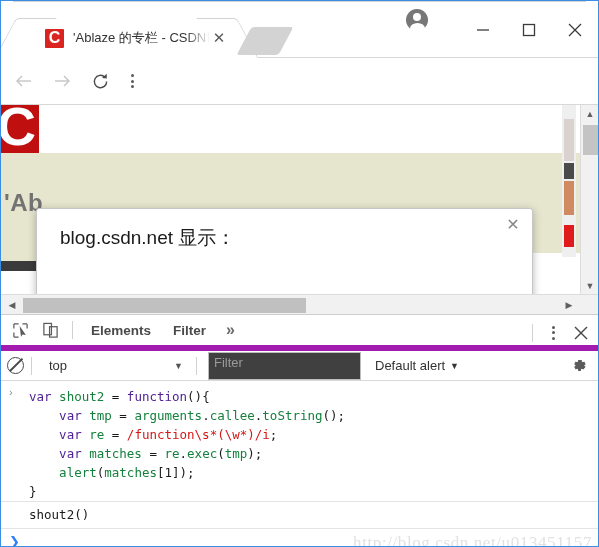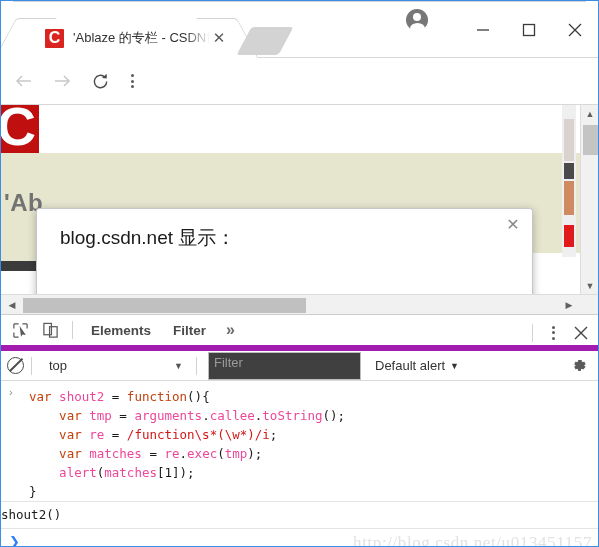--- a/index.html
+++ b/index.html
@@ -238,25 +238,25 @@
   .console-body { position: relative; height: 180px; background: #fff; }
   .msg-group { position: relative; padding: 6px 0 0 0; border-bottom: 1px solid #e4e4e4; }
   .msg-group .chev {
     position: absolute; left: 8px; top: 5px; color: #8c8c8c; font-size: 11px;
   }
   .code {
     font-family: "DejaVu Sans Mono", "Liberation Mono", monospace;
     font-size: 12.5px; line-height: 19px; color: #1a1a1a; padding-left: 28px;
     white-space: pre;
   }
-  .kw { color: #c2410c; }
-  .id { color: #ec4899; }
+  .kw { color: #4c1d95; }
+  .id { color: #15803d; }
   .rx { color: #d41717; }
   .pl { color: #1a1a1a; }
-  .input-row { position: relative; height: 26px; padding-top: 3px; }
+  .input-row { position: relative; height: 26px; padding-left: 28px; padding-top: 3px; }
   .input-row .code2 {
     font-family: "DejaVu Sans Mono", "Liberation Mono", monospace;
     font-size: 12.5px; color: #1a1a1a;
   }
   .prompt-row { position: relative; height: 30px; border-top: 1px solid #e4e4e4; }
   .prompt-row .chev-blue {
     position: absolute; left: 8px; top: 5px; color: #2d7ff9; font-size: 13px; font-weight: bold;
   }
   .watermark {
     position: absolute; right: 6px; top: 4px; font-family: "Liberation Serif", "DejaVu Serif", serif;

